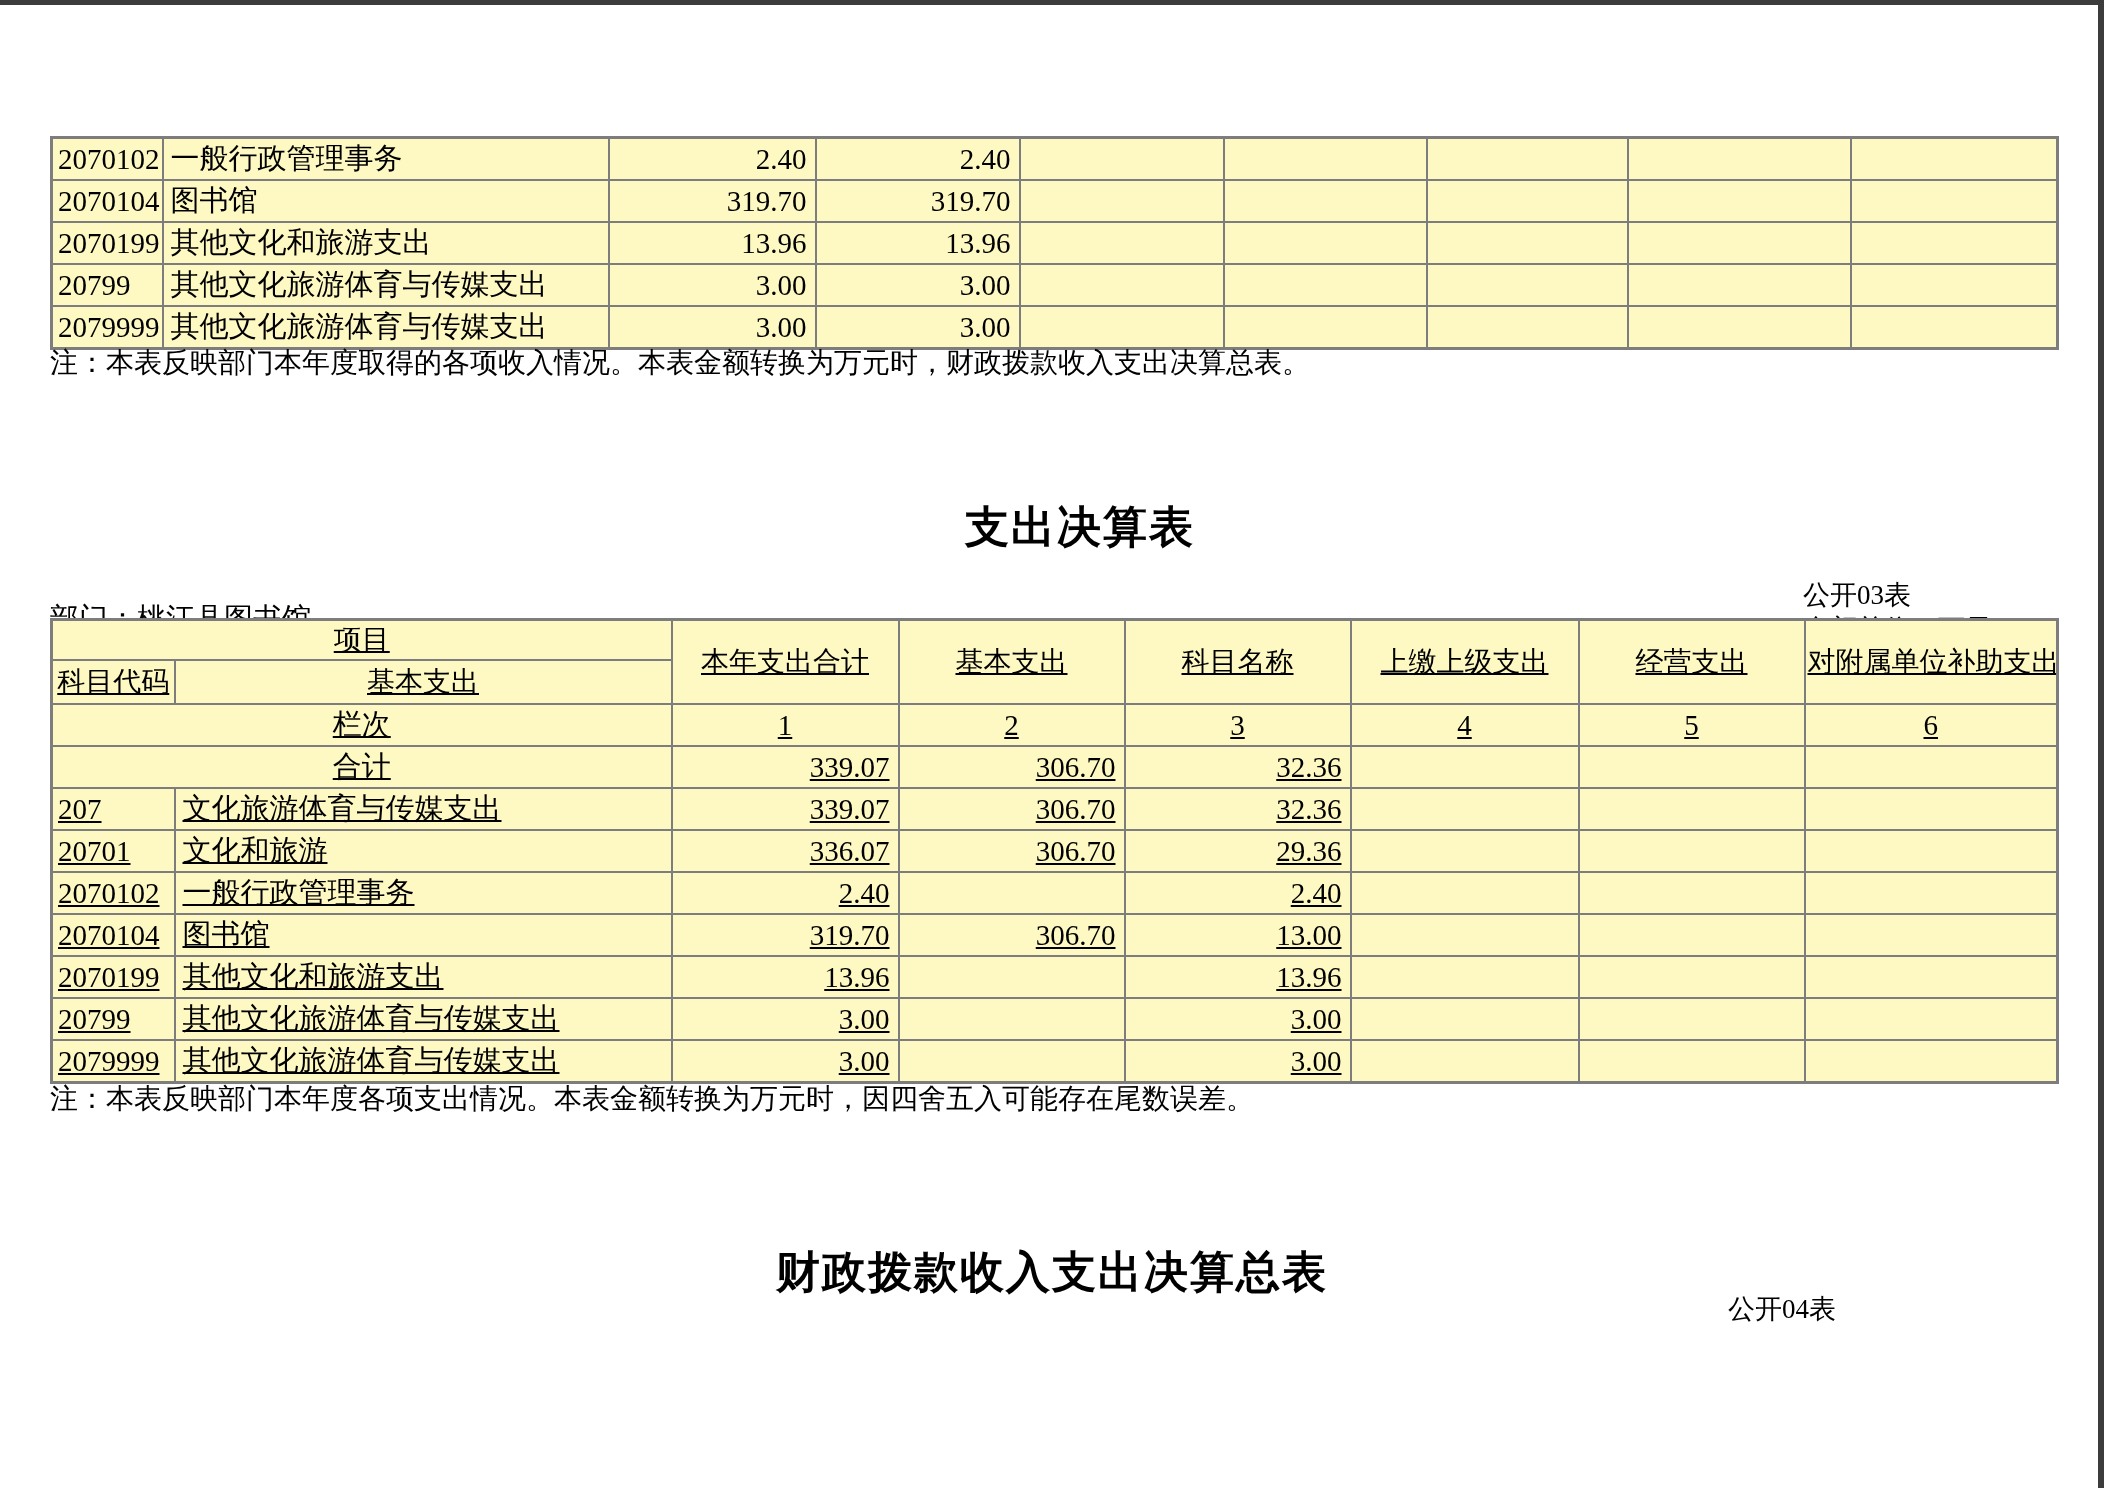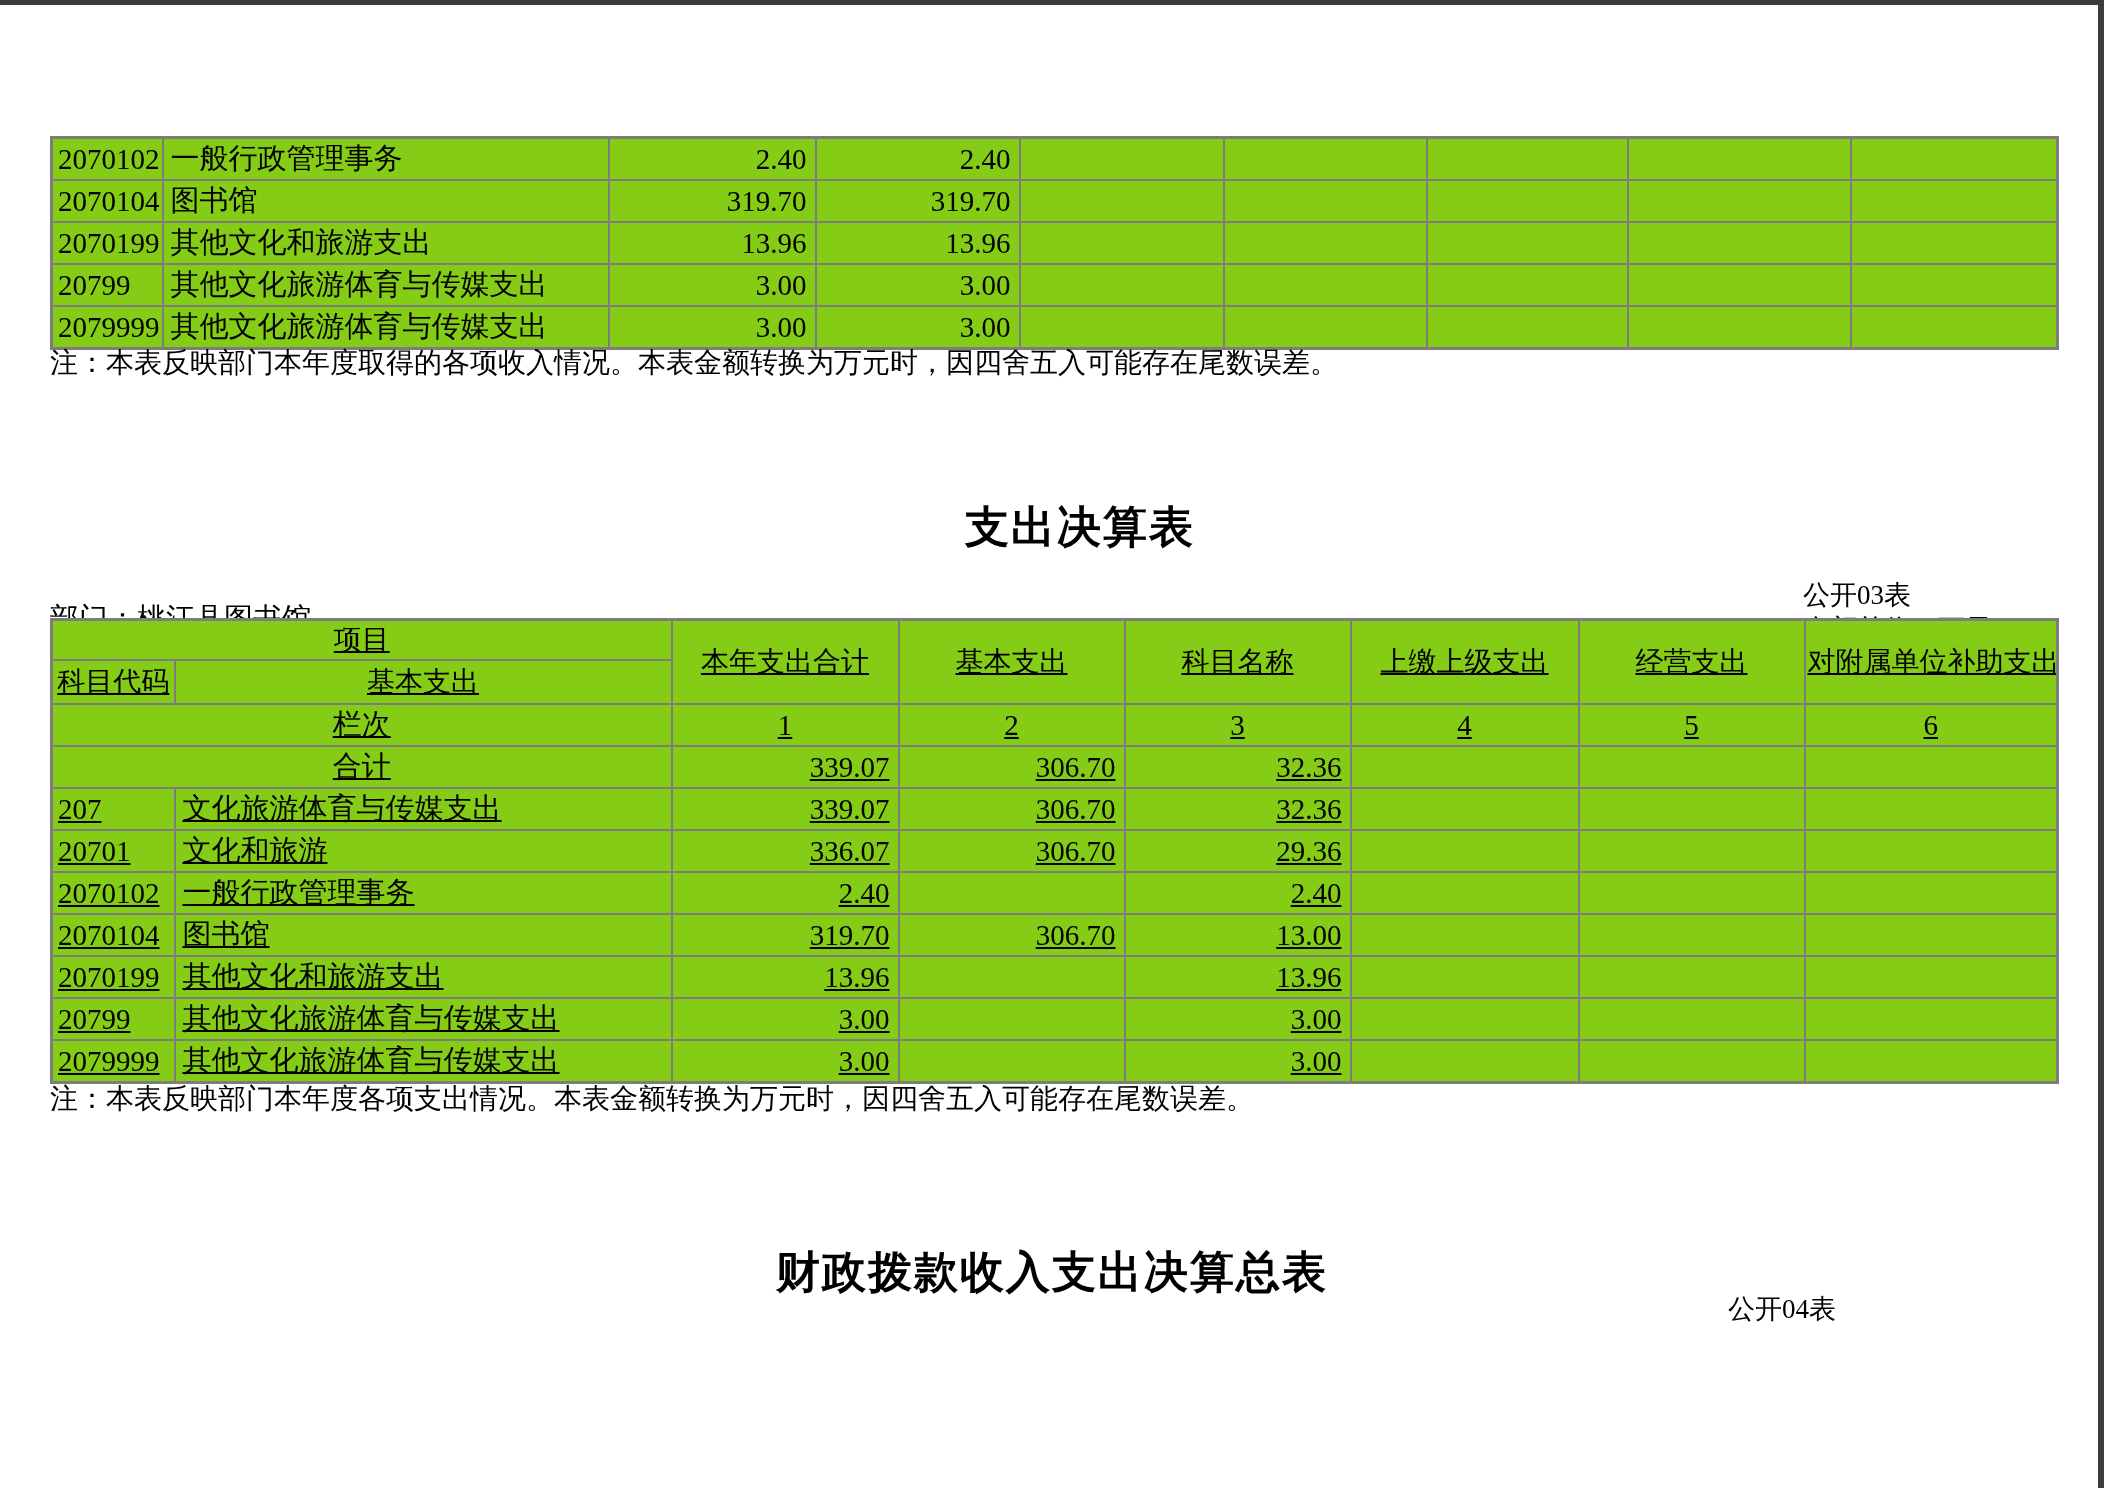--- a/index.html
+++ b/index.html
@@ -3,21 +3,21 @@
 <meta charset="utf-8">
 <style>
   html,body{margin:0;padding:0;}
   body{
     width:2104px;height:1488px;background:#ffffff;position:relative;overflow:hidden;
     font-family:"Liberation Serif","DejaVu Serif",serif;color:#000;
   }
   .edge-top{position:absolute;left:0;top:0;width:2104px;height:5px;background:#3c3c3c;}
   .edge-right{position:absolute;right:0;top:0;width:6px;height:1488px;background:#3c3c3c;}
 
-  table{border-collapse:collapse;table-layout:fixed;background:#84cc16;}
+  table{border-collapse:collapse;table-layout:fixed;background:#fef9c3;}
   .doc-table{border:3px solid #7d7d7d;}
   .doc-table td,.doc-table th{
     border:2px solid #7d7d7d;font-size:29px;font-weight:normal;
     padding:0;overflow:hidden;white-space:nowrap;vertical-align:middle;
   }
   .doc-table th{font-size:28px;text-align:center;padding:0 2px;}
   td.code{text-align:left;padding-left:5px;}
   td.name{text-align:left;padding-left:7px;}
   td.num{text-align:right;padding-right:8px;}
   td.center{text-align:center;}
@@ -102,21 +102,21 @@
         <td class="num">3.00</td>
         <td class="num"></td>
         <td class="num"></td>
         <td class="num"></td>
         <td class="num"></td>
         <td class="num"></td>
       </tr>
     </tbody>
 </table>
 
-<div class="abs note" style="left:50px;top:344px;">注：本表反映部门本年度取得的各项收入情况。本表金额转换为万元时，因四舍五入可能存在尾数误差。</div>
+<div class="abs note" style="left:50px;top:344px;">注：本表反映部门本年度取得的各项收入情况。本表金额转换为万元时，财政拨款收入支出决算总表。</div>
 
 <div class="abs page-title" style="left:0;top:498px;padding-left:28px;">支出决算表</div>
 
 <div class="abs side-label" style="left:1803px;top:554px;margin-top:24px;">
   <div>公开03表</div>
   <div>金额单位：万元</div>
 </div>
 
 <div class="abs dept-label" style="left:50px;top:599px;">部门：桃江县图书馆</div>
 

